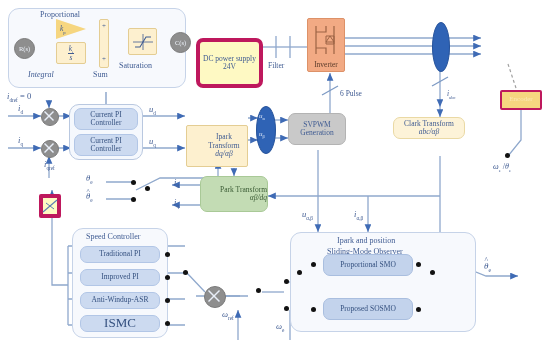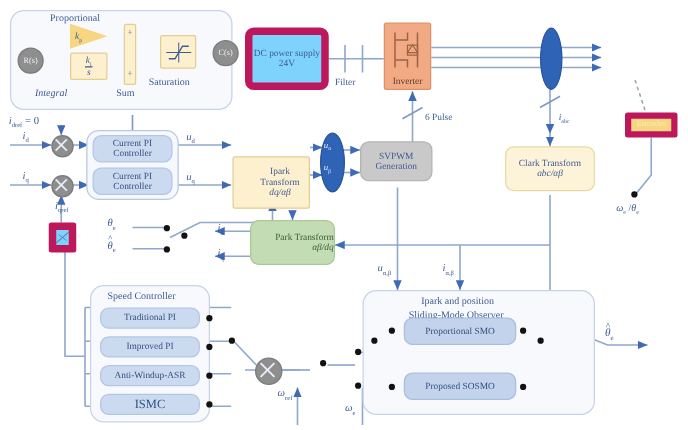--- a/index.html
+++ b/index.html
@@ -15,23 +15,23 @@
   .blk{position:absolute;box-sizing:border-box;display:flex;flex-direction:column;
        align-items:center;justify-content:center;text-align:center;line-height:1.12;}
   
   .b-yellow{background:#fdf0cf;border:1px solid #e4cd93;color:#3f5b92;}
   .b-yellow-soft{background:#fdf3d8;border:1px solid #ead9a4;color:#3f5b92;}
   .b-blue{background:#c3d3ec;border:1px solid #a9bedf;color:#34507f;}
   .b-blue-pale{background:#ccdaf0;border:1px solid #b2c6e6;color:#34507f;}
   .b-green{background:#c3dcb4;border:1px solid #a9c997;color:#3a5b34;align-items:flex-end;}
   .b-gray{background:#c9c9c9;border:1px solid #b3b3b3;color:#3f5b92;}
   .b-orange{background:#f2aa84;border:1px solid #dd9168;color:#5a3b2a;}
-  .b-white{background:#7dd3fc;border:6px solid #be185d;color:#3f5b92;}
+  .b-white{background:#fef9c3;border:4px solid #be185d;color:#3f5b92;margin-top:16px;}
   .b-pmsm{background:#fdf0cf;border:1px solid #e8d49b;color:#3f5b92;border-radius:50%;}
-  .b-enc{background:#f6d680;border:5px solid #be185d;color:#fbe9b4;}
+  .b-enc{background:#f6d680;border:2px solid #be185d;color:#fbe9b4;}
   .group{position:absolute;box-sizing:border-box;background:#f7f9fd;
          border:1px solid #c6d3e8;border-radius:12px;}
   .group-clear{position:absolute;box-sizing:border-box;background:transparent;
          border:1px solid #b9c8e0;border-radius:10px;}
   .lbl{position:absolute;white-space:nowrap;color:#3f5b92;line-height:1;}
   .sum{position:absolute;border-radius:50%;background:#8e8e8e;border:1px solid #7b7b7b;}
   .ell{position:absolute;border-radius:50%;background:#2f63b5;border:1px solid #26539b;}
   .rounded{border-radius:7px;}
   .rounded-lg{border-radius:11px;}
   .sq{border-radius:2px;}
@@ -273,21 +273,21 @@
 
   <div class="ell" style="left:256px;top:106px;width:18px;height:46px;"></div>
   <div class="lbl" style="left:259px;top:113px;font-size:7px;color:#dfe9f8;"><i>u</i><sub>α</sub></div>
   <div class="lbl" style="left:259px;top:131px;font-size:7px;color:#dfe9f8;"><i>u</i><sub>β</sub></div>
 
   <div class="blk b-gray rounded" style="left:288px;top:113px;width:58px;height:32px;font-size:7.5px;">
     <div>SVPWM</div>
     <div>Generation</div>
   </div>
 
-  <div class="blk b-yellow-soft rounded" style="left:404px;top:117px;width:72px;height:36px;font-size:7.5px;">
+  <div class="blk b-yellow-soft rounded" style="left:393px;top:117px;width:72px;height:22px;font-size:7.5px;">
     <div>Clark Transform</div>
     <div style="font-style:italic;">abc/αβ</div>
   </div>
 
   <div class="blk b-green rounded" style="left:200px;top:176px;width:68px;height:36px;font-size:7.5px;">
     <div>Park Transform</div>
     <div style="font-style:italic;">αβ/dq</div>
   </div>
   <div class="lbl" style="left:174px;top:178px;font-size:8.5px;"><i>i</i><sub>d</sub></div>
   <div class="lbl" style="left:174px;top:198px;font-size:8.5px;"><i>i</i><sub>q</sub></div>
@@ -314,21 +314,21 @@
 
   <div class="blk b-blue-pale rounded" style="left:80px;top:246px;width:80px;height:17px;font-size:7.5px;">
     <span>Traditional PI</span>
   </div>
   <div class="blk b-blue-pale rounded" style="left:80px;top:269px;width:80px;height:17px;font-size:7.5px;">
     <span>Improved PI</span>
   </div>
   <div class="blk b-blue-pale rounded" style="left:80px;top:292px;width:80px;height:17px;font-size:7.5px;">
     <span>Anti-Windup-ASR</span>
   </div>
-  <div class="blk b-blue-pale rounded" style="left:80px;top:315px;width:80px;height:17px;font-size:10px;">
+  <div class="blk b-blue-pale rounded" style="left:80px;top:315px;width:80px;height:17px;font-size:13px;">
     <span>ISMC</span>
   </div>
 
   <div class="dot" style="left:165px;top:252px;"></div>
   <div class="dot" style="left:165px;top:275px;"></div>
   <div class="dot" style="left:165px;top:298px;"></div>
   <div class="dot" style="left:165px;top:321px;"></div>
   <div class="dot" style="left:183px;top:270px;"></div>
 
   <div class="sum" style="left:204px;top:286px;width:20px;height:20px;"></div>

